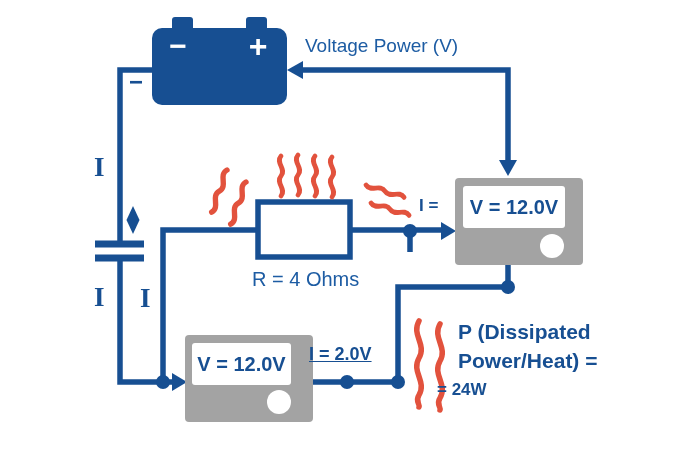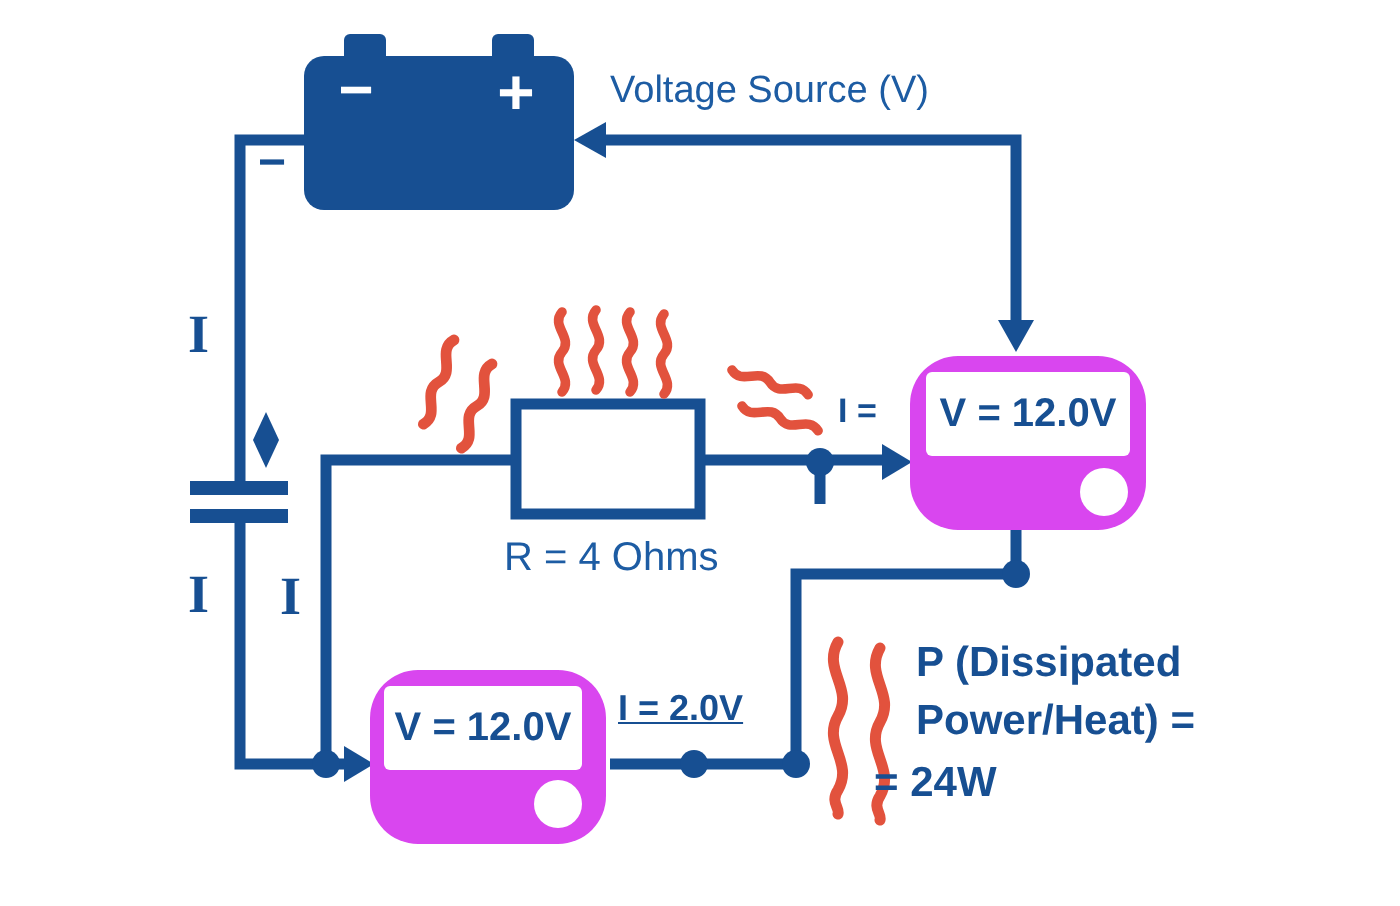--- a/index.html
+++ b/index.html
@@ -17,22 +17,22 @@
   
   .battery{position:absolute;left:152px;top:28px;width:135px;height:77px;
     background:#174f92;border-radius:10px;z-index:2;}
   .term{position:absolute;top:-11px;width:21px;height:13px;background:#174f92;
     border-radius:3px 3px 0 0;}
   .term.neg{left:20px;} .term.pos{left:94px;}
   .batt-sign{position:absolute;color:#ffffff;font-weight:bold;text-align:center;}
   .batt-minus{left:12px;top:3px;width:28px;font-size:30px;line-height:30px;}
   .batt-plus{left:92px;top:2px;width:28px;font-size:32px;line-height:32px;}
   
-  .meter{position:absolute;width:118px;height:87px;background:#d946ef;
-    border-radius:24px;z-index:2;}
+  .meter{position:absolute;width:128px;height:87px;background:#a3a3a3;
+    border-radius:4px;z-index:2;}
   .meter .display{position:absolute;left:8px;top:8px;width:102px;height:42px;
     background:#ffffff;border-radius:3px;display:flex;align-items:center;
     justify-content:center;font-weight:bold;font-size:20px;color:#174f92;}
   .meter .lamp{position:absolute;width:24px;height:24px;border-radius:50%;
     background:#ffffff;}
   #meter-right{left:455px;top:178px;}
   #meter-right .lamp{left:85px;top:56px;}
   #meter-bottom{left:185px;top:335px;}
   #meter-bottom .display{left:7px;width:99px;}
   #meter-bottom .lamp{left:82px;top:55px;}
@@ -115,31 +115,31 @@
   <div class="meter" id="meter-right">
     <div class="display">V = 12.0V</div>
     <div class="lamp"></div>
   </div>
 
   <div class="meter" id="meter-bottom">
     <div class="display">V = 12.0V</div>
     <div class="lamp"></div>
   </div>
 
-  <div class="txt" style="left:305px;top:35px;font-size:19px;">Voltage Source (V)</div>
+  <div class="txt" style="left:305px;top:35px;font-size:19px;">Voltage Power (V)</div>
 
   <div class="txt" style="left:252px;top:268px;font-size:20px;">R = 4 Ohms</div>
 
   <div class="txt bold" style="left:419px;top:196px;font-size:17px;">I =</div>
 
   <div class="txt bold" style="left:309px;top:344px;font-size:18px;text-decoration:underline;">I = 2.0V</div>
 
   <div class="txt bold" style="left:458px;top:320px;font-size:21px;">P (Dissipated</div>
   <div class="txt bold" style="left:458px;top:349px;font-size:21px;">Power/Heat) =</div>
-  <div class="txt bold" style="left:437px;top:380px;font-size:21px;text-align:right;">= 24W</div>
+  <div class="txt bold" style="left:437px;top:380px;font-size:17px;text-align:right;">= 24W</div>
 
   <div class="serifI" style="left:94px;top:152px;">I</div>
   <div class="serifI" style="left:94px;top:282px;">I</div>
   <div class="serifI" style="left:140px;top:283px;">I</div>
 
   <div class="txt wire-minus">−</div>
 
 </div>
 
 </body></html>

